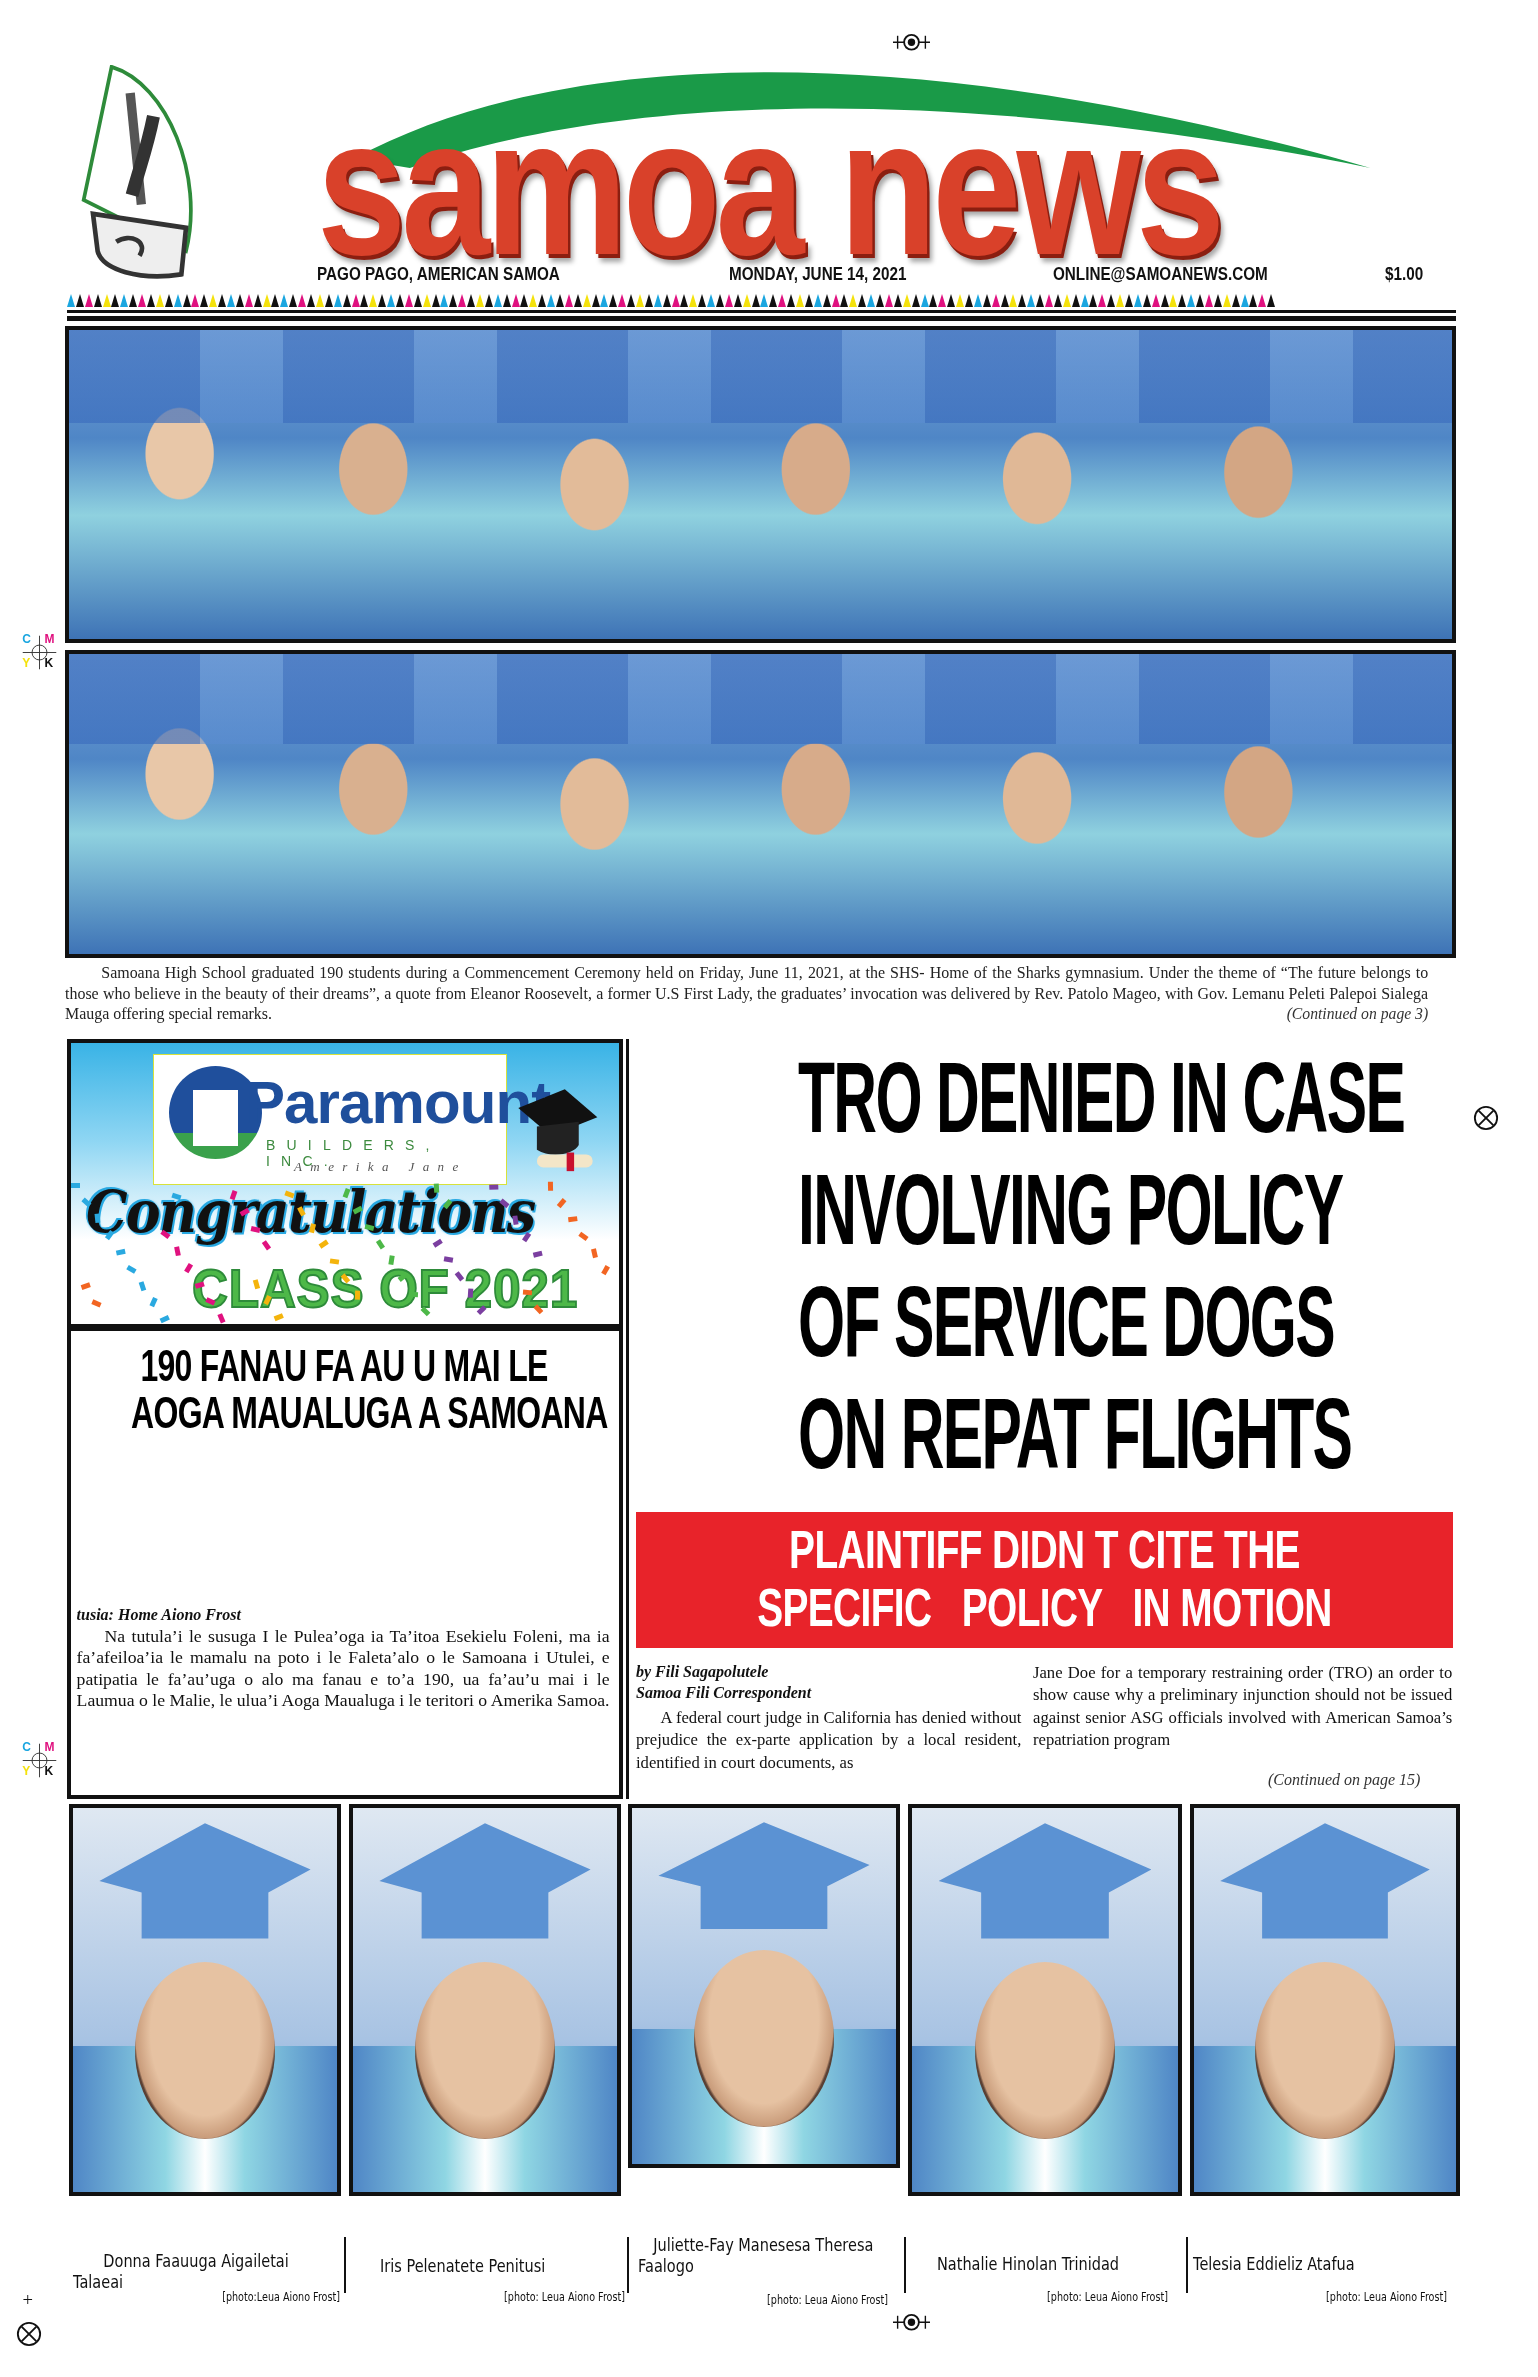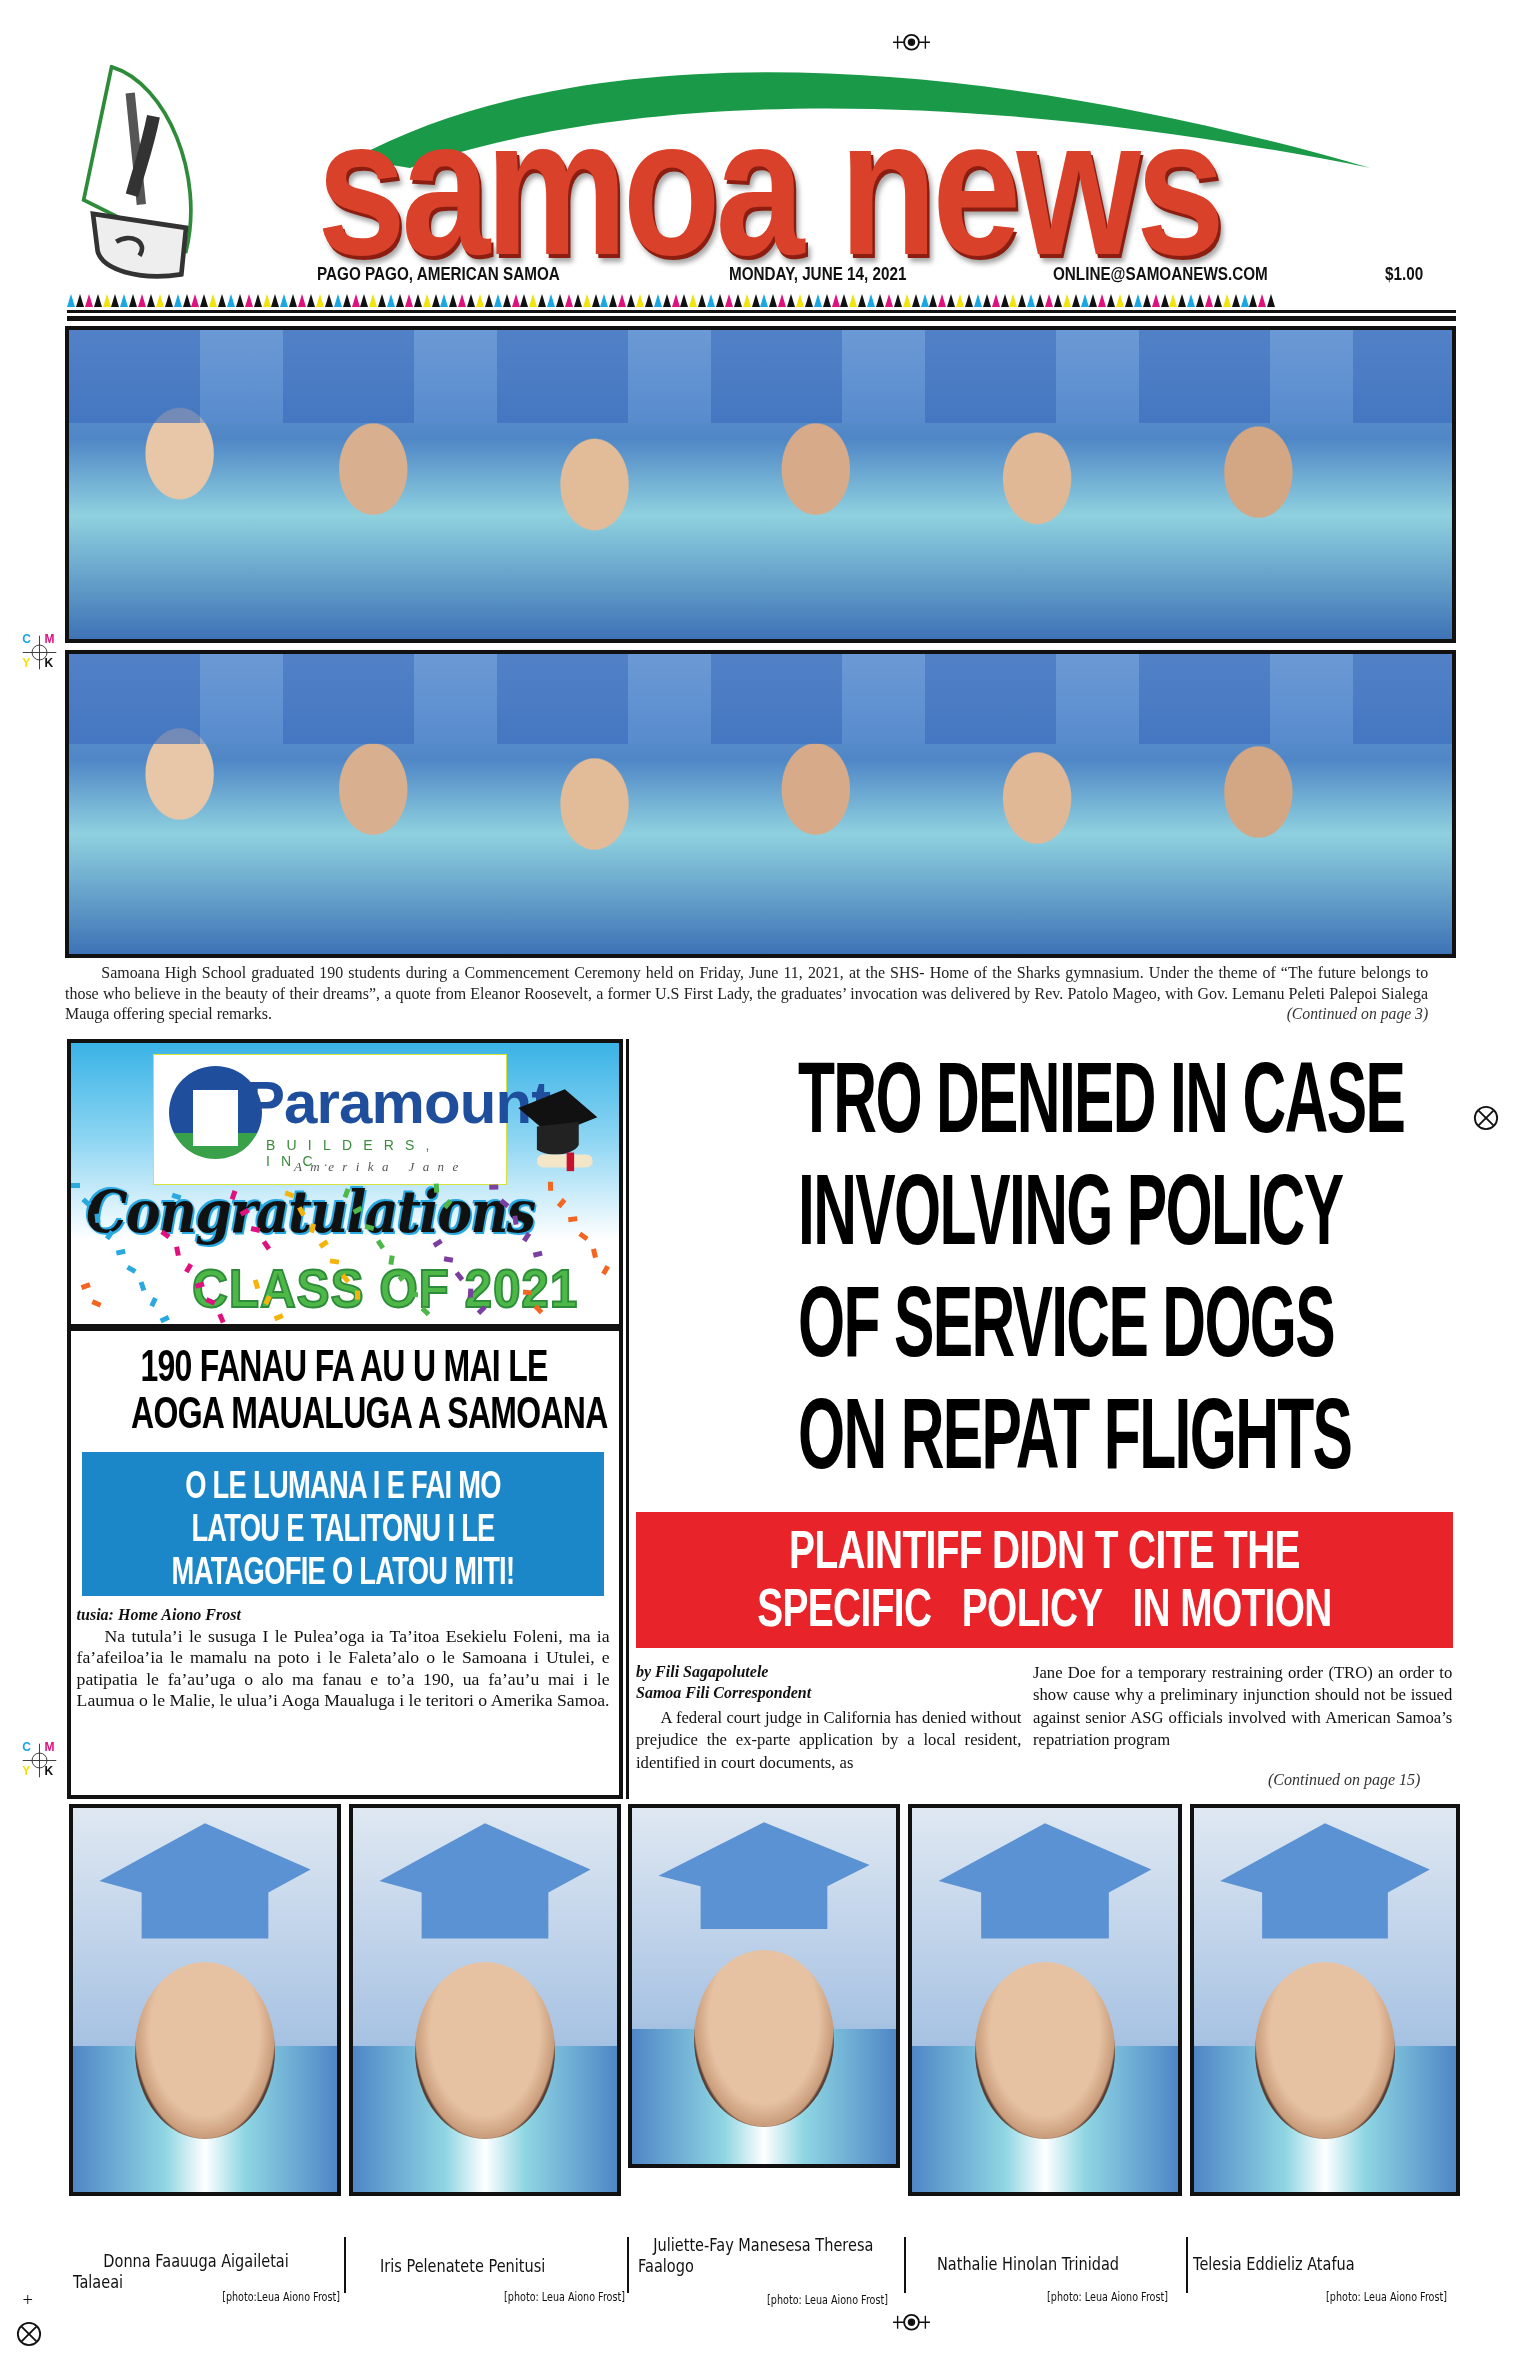--- a/index.html
+++ b/index.html
@@ -423,25 +423,20 @@
       <span class="confetti" style="left: 462px; top: 209px; background: rgb(123, 63, 160); transform: rotate(166deg);"></span>
       <span class="confetti" style="left: 21.4px; top: 258px; background: rgb(242, 101, 34); transform: rotate(23deg);"></span>
     </div>
 </div>
 
 <div class="abs story-box">
   <div class="abs sam-head">
     <div>190 FANAU FA AU U MAI LE</div>
     <div>AOGA MAUALUGA A SAMOANA</div>
   </div>
-  <div class="abs sam-blue">
-    <div class="abs sam-blue-text">O LE LUMANA I E FAI MO
-LATOU E TALITONU I LE
-MATAGOFIE O LATOU MITI!</div>
-  </div>
   <div class="abs sam-byline">tusia: Home Aiono Frost</div>
   <div class="abs sam-body">
     <p>Na tutula’i le susuga I le Pulea’oga ia Ta’itoa Esekielu Foleni, ma ia fa’afeiloa’ia le mamalu na poto i le Faleta’alo o le Samoana i Utulei, e patipatia le fa’au’uga o alo ma fanau e to’a 190, ua fa’au’u mai i le Laumua o le Malie, le ulua’i Aoga Maualuga i le teritori o Amerika Samoa.</p>
   </div>
 </div>
 
 <div class="abs vline" style="left:626px; top:1039px; width:2.8px; height:760px;"></div>
 <div class="abs big-head">
   <div>TRO DENIED IN CASE</div>
   <div>INVOLVING POLICY</div>

